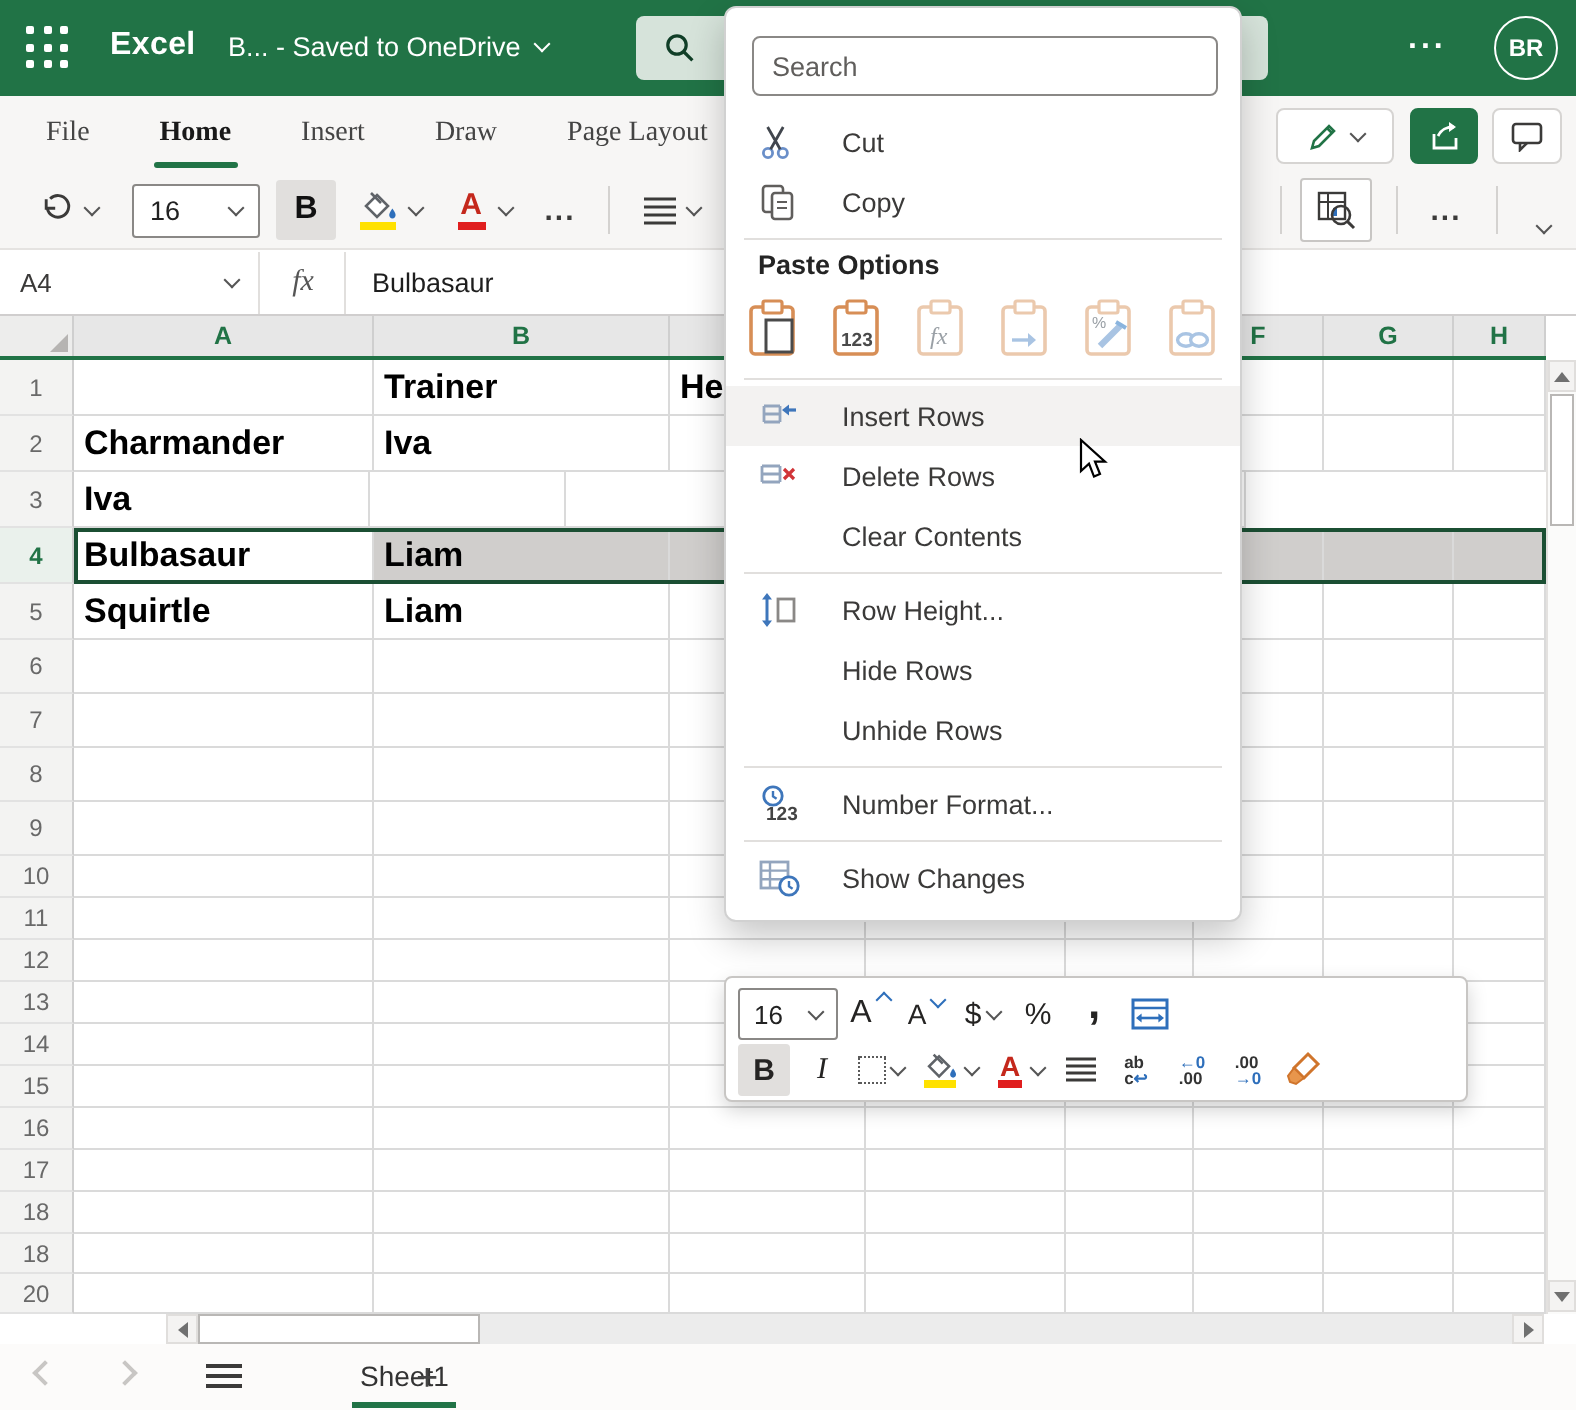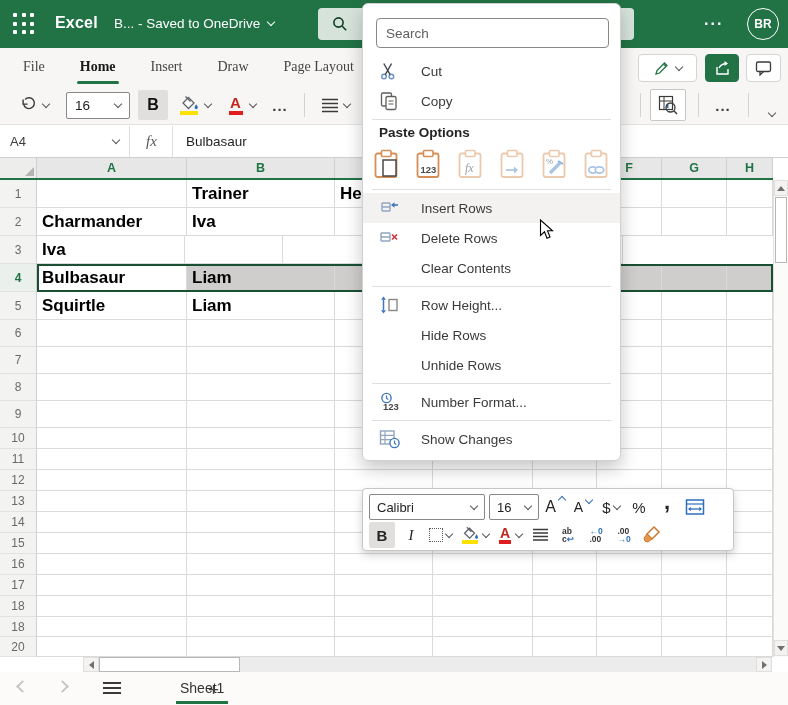--- a/index.html
+++ b/index.html
@@ -673,24 +673,20 @@
               <path d="M15.5 11.5v2.7l1.8 1.2" fill="none" stroke="#3E76BB" stroke-width="1.2"></path>
             </svg>
           </span>
           <span>Show Changes</span>
         </div>
       </div>
   </div>
 
   <div class="minibar">
     <div class="mrow" style="top:4px;">
-      <div class="mcombo" style="width:116px;">
-        <span>Calibri</span>
-        <span class="chev"></span>
-      </div>
       <div class="mcombo" style="width:50px;">
         <span>16</span>
         <span class="chev"></span>
       </div>
       <div class="mbtn" style="font-size:16px;">
         <span>A</span>
           <span class="chev blue supchev" style="transform:rotate(-135deg);"></span>
       </div>
       <div class="mbtn" style="font-size:14px;">
         <span>A</span>

